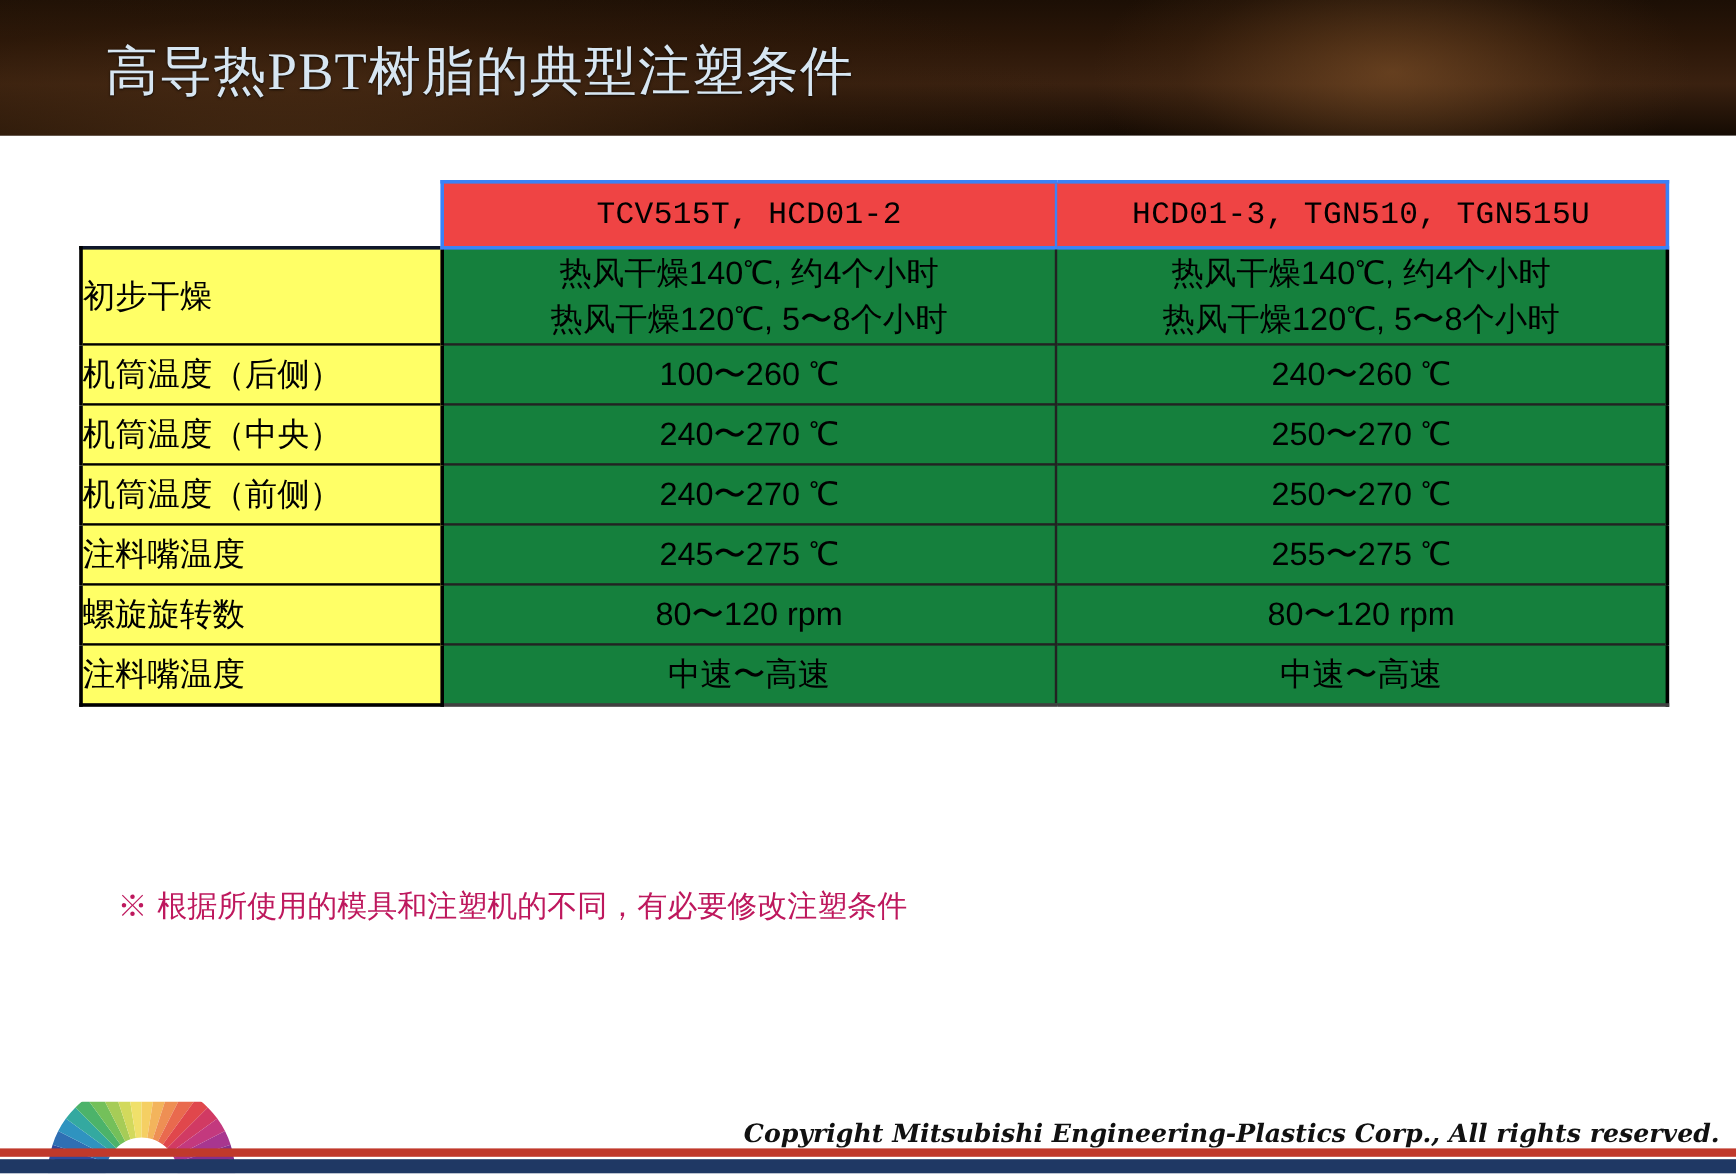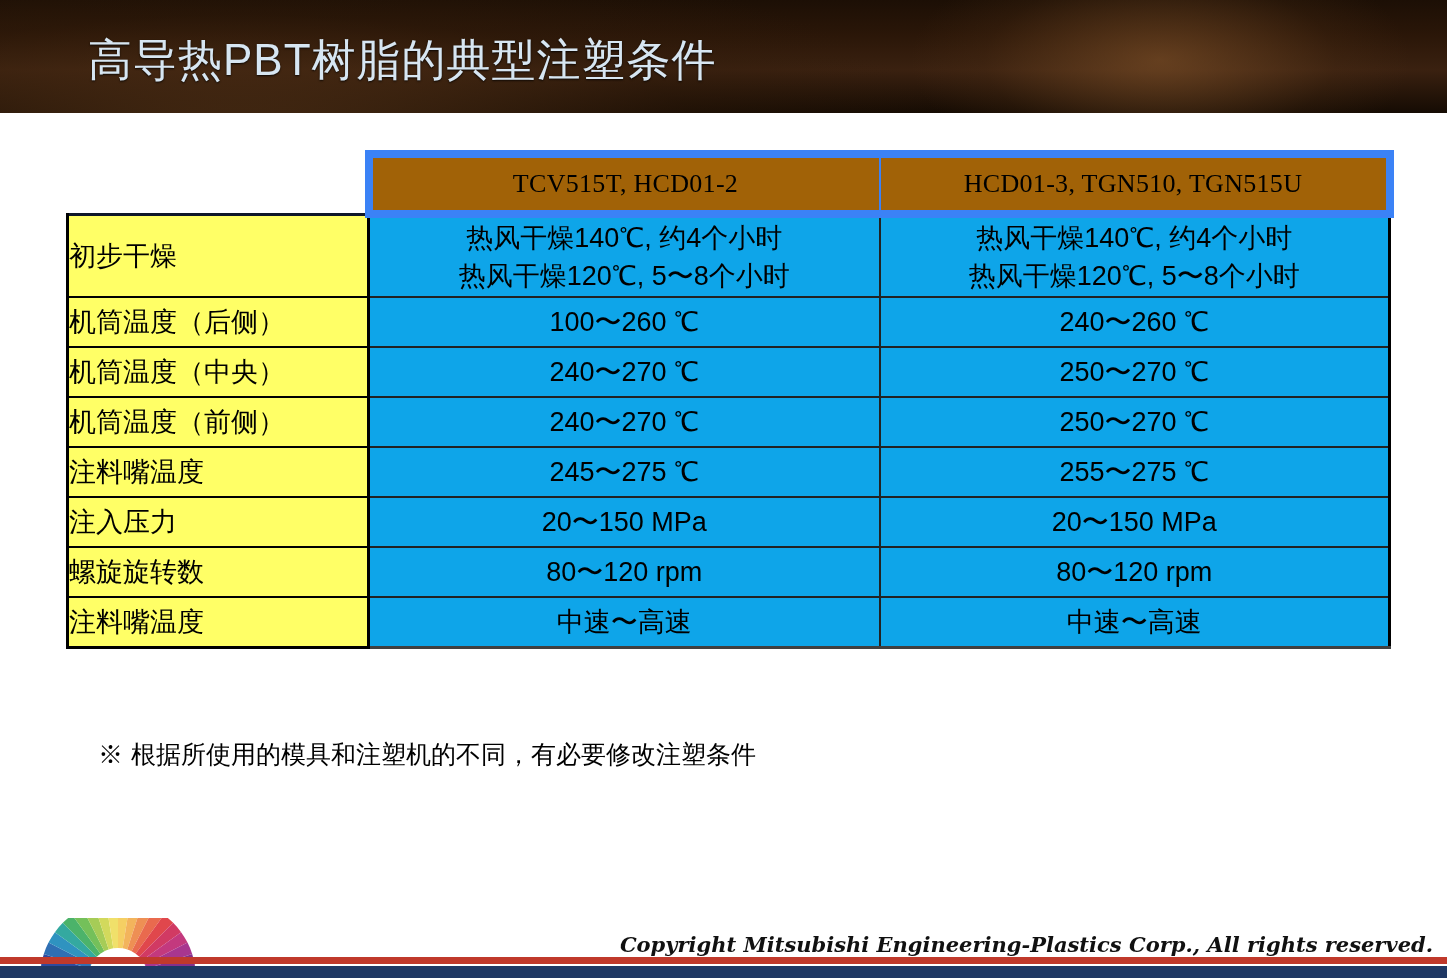--- a/index.html
+++ b/index.html
@@ -27,21 +27,21 @@
       linear-gradient(180deg, #1c0f05 0%, #2a1608 30%, #3a2110 62%, #150b03 100%);
   }
   #title-banner-text {
     position: absolute;
     left: 88px;
     top: 34px;
     font-size: 44px;
     line-height: 52px;
     letter-spacing: 1px;
     color: #d7e6f2;
-    font-family: Liberation Sans, sans-serif;
+    font-family: Liberation Serif, serif;
     text-shadow: 0 1px 2px rgba(0,0,0,0.8);
     white-space: nowrap;
   }
 
   
   #conditions-table {
     position: absolute;
     left: 66px;
     top: 150px;
     width: 1322px;
@@ -58,26 +58,26 @@
     font-weight: normal;
     vertical-align: middle;
   }
 
   
   .hdr-spacer {
     background: #ffffff;
     border: none;
   }
   .hdr-cell {
-    background: #a16207;
-    border: 8px solid #3b82f6;
+    background: #ef4444;
+    border: 3px solid #3b82f6;
     text-align: center;
     height: 52px;
     font-size: 26px;
-    font-family: Liberation Serif, serif;
+    font-family: Liberation Mono, monospace;
     color: #000000;
     letter-spacing: 0.3px;
   }
   .hdr-cell.left-col { border-right-width: 2px; }
   .hdr-cell.right-col { border-left-width: 2px; }
 
   
   .label-cell {
     background: #ffff66;
     border-left: 3px solid #000000;
@@ -89,21 +89,21 @@
     font-family: "DejaVu Serif", "Liberation Serif", serif;
     color: #000000;
     text-align: left;
     white-space: nowrap;
   }
   tr.first-data-row .label-cell { border-top: 3px solid #0f172a; }
   tr.last-data-row .label-cell { border-bottom: 3px solid #000000; }
 
   
   .value-cell {
-    background: #0ea5e9;
+    background: #15803d;
     border-left: 2px solid #222222;
     border-right: 2px solid #222222;
     border-top: 2px solid #222222;
     border-bottom: 2px solid #222222;
     text-align: center;
     font-size: 27px;
     font-family: "Liberation Sans", sans-serif;
     color: #000000;
     line-height: 1.42;
     padding: 4px 0;
@@ -116,21 +116,21 @@
   .row-std .label-cell, .row-std .value-cell { height: 48px; }
 
   .value-line { display: block; }
 
   
   #footnote {
     position: absolute;
     left: 98px;
     top: 738px;
     font-size: 25px;
-    color: #000000;
+    color: #be185d;
     font-family: "DejaVu Serif", "Liberation Serif", serif;
     white-space: nowrap;
   }
 
   
   #footer-red-line {
     position: absolute;
     left: 0;
     top: 957px;
     width: 1447px;
@@ -225,29 +225,20 @@
           <span class="value-line">250〜270 ℃</span>
         </td>
       </tr>
       <tr class="row-std">
         <td class="label-cell">注料嘴温度</td>
         <td class="value-cell col-a">
           <span class="value-line">245〜275 ℃</span>
         </td>
         <td class="value-cell col-b">
           <span class="value-line">255〜275 ℃</span>
-        </td>
-      </tr>
-      <tr class="row-std">
-        <td class="label-cell">注入压力</td>
-        <td class="value-cell col-a">
-          <span class="value-line">20〜150 MPa</span>
-        </td>
-        <td class="value-cell col-b">
-          <span class="value-line">20〜150 MPa</span>
         </td>
       </tr>
       <tr class="row-std">
         <td class="label-cell">螺旋旋转数</td>
         <td class="value-cell col-a">
           <span class="value-line">80〜120 rpm</span>
         </td>
         <td class="value-cell col-b">
           <span class="value-line">80〜120 rpm</span>
         </td>

